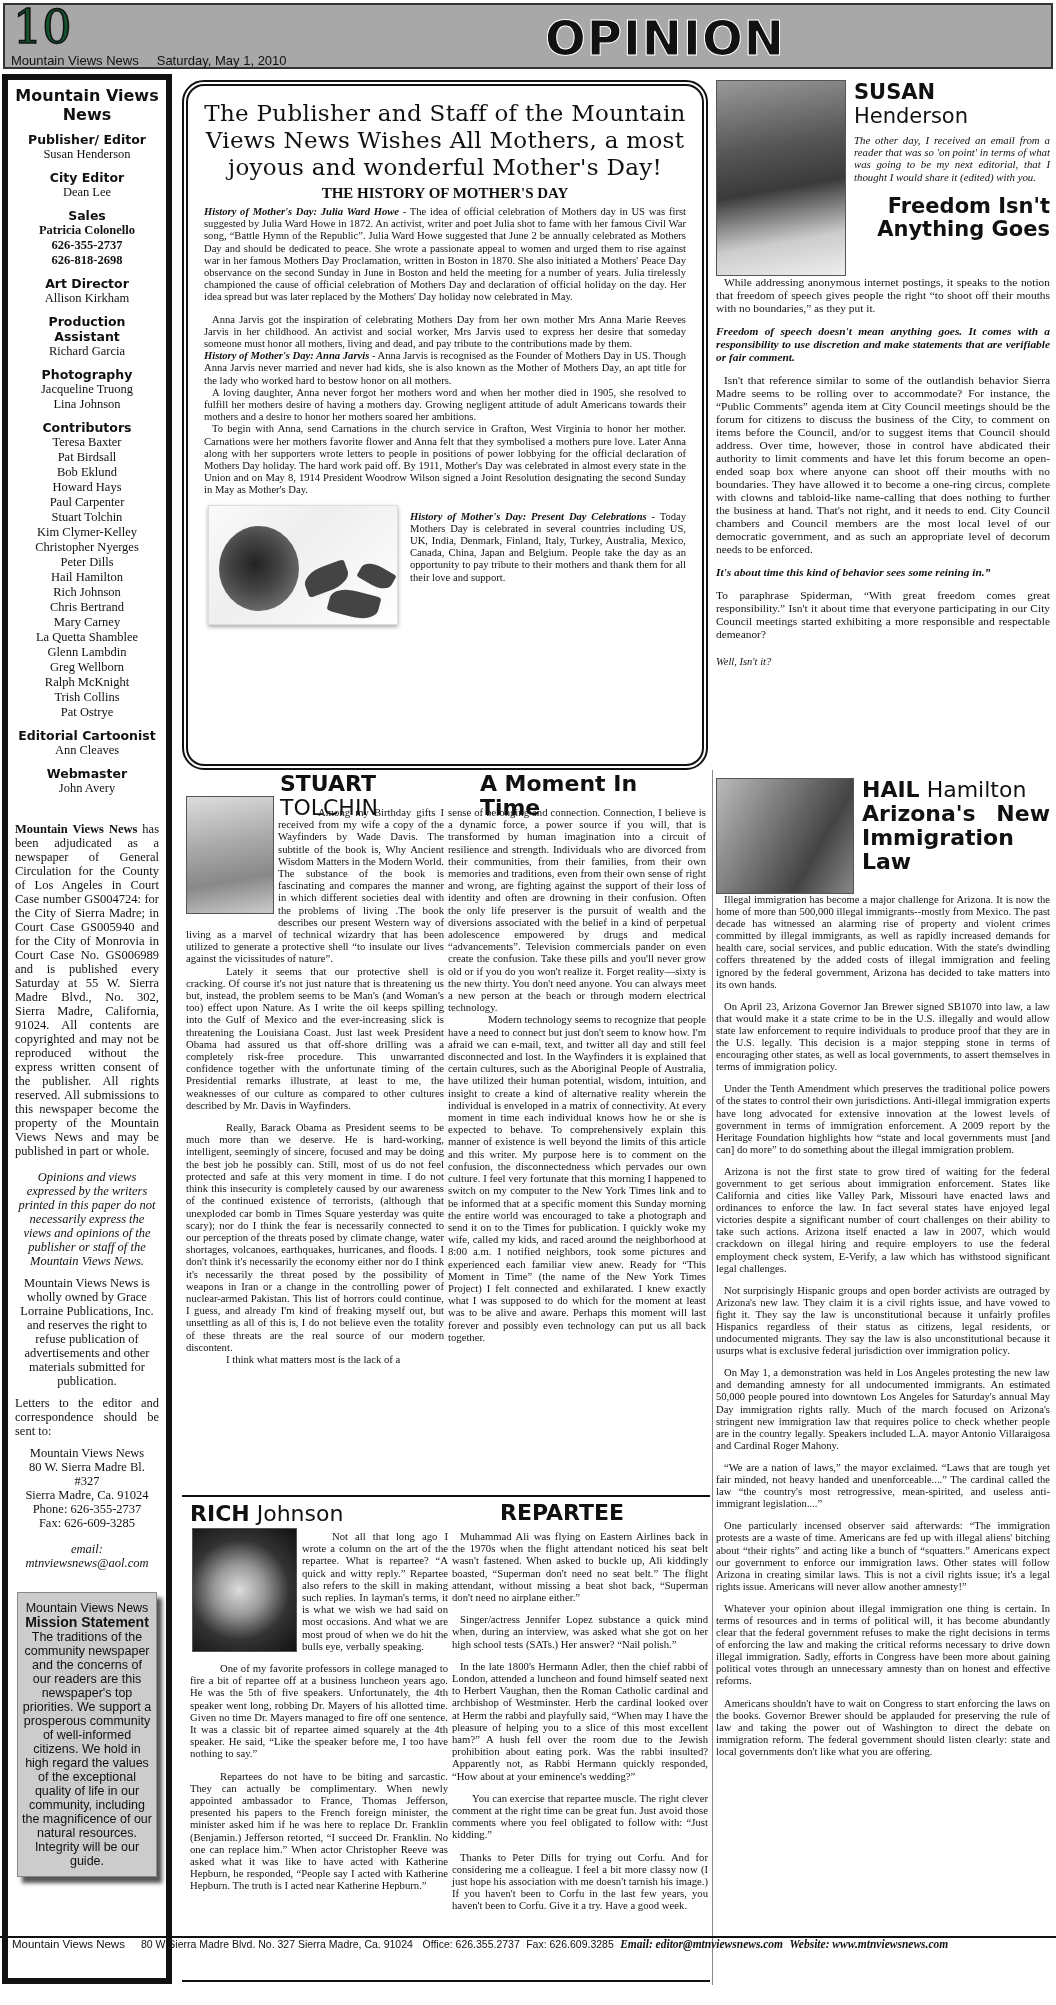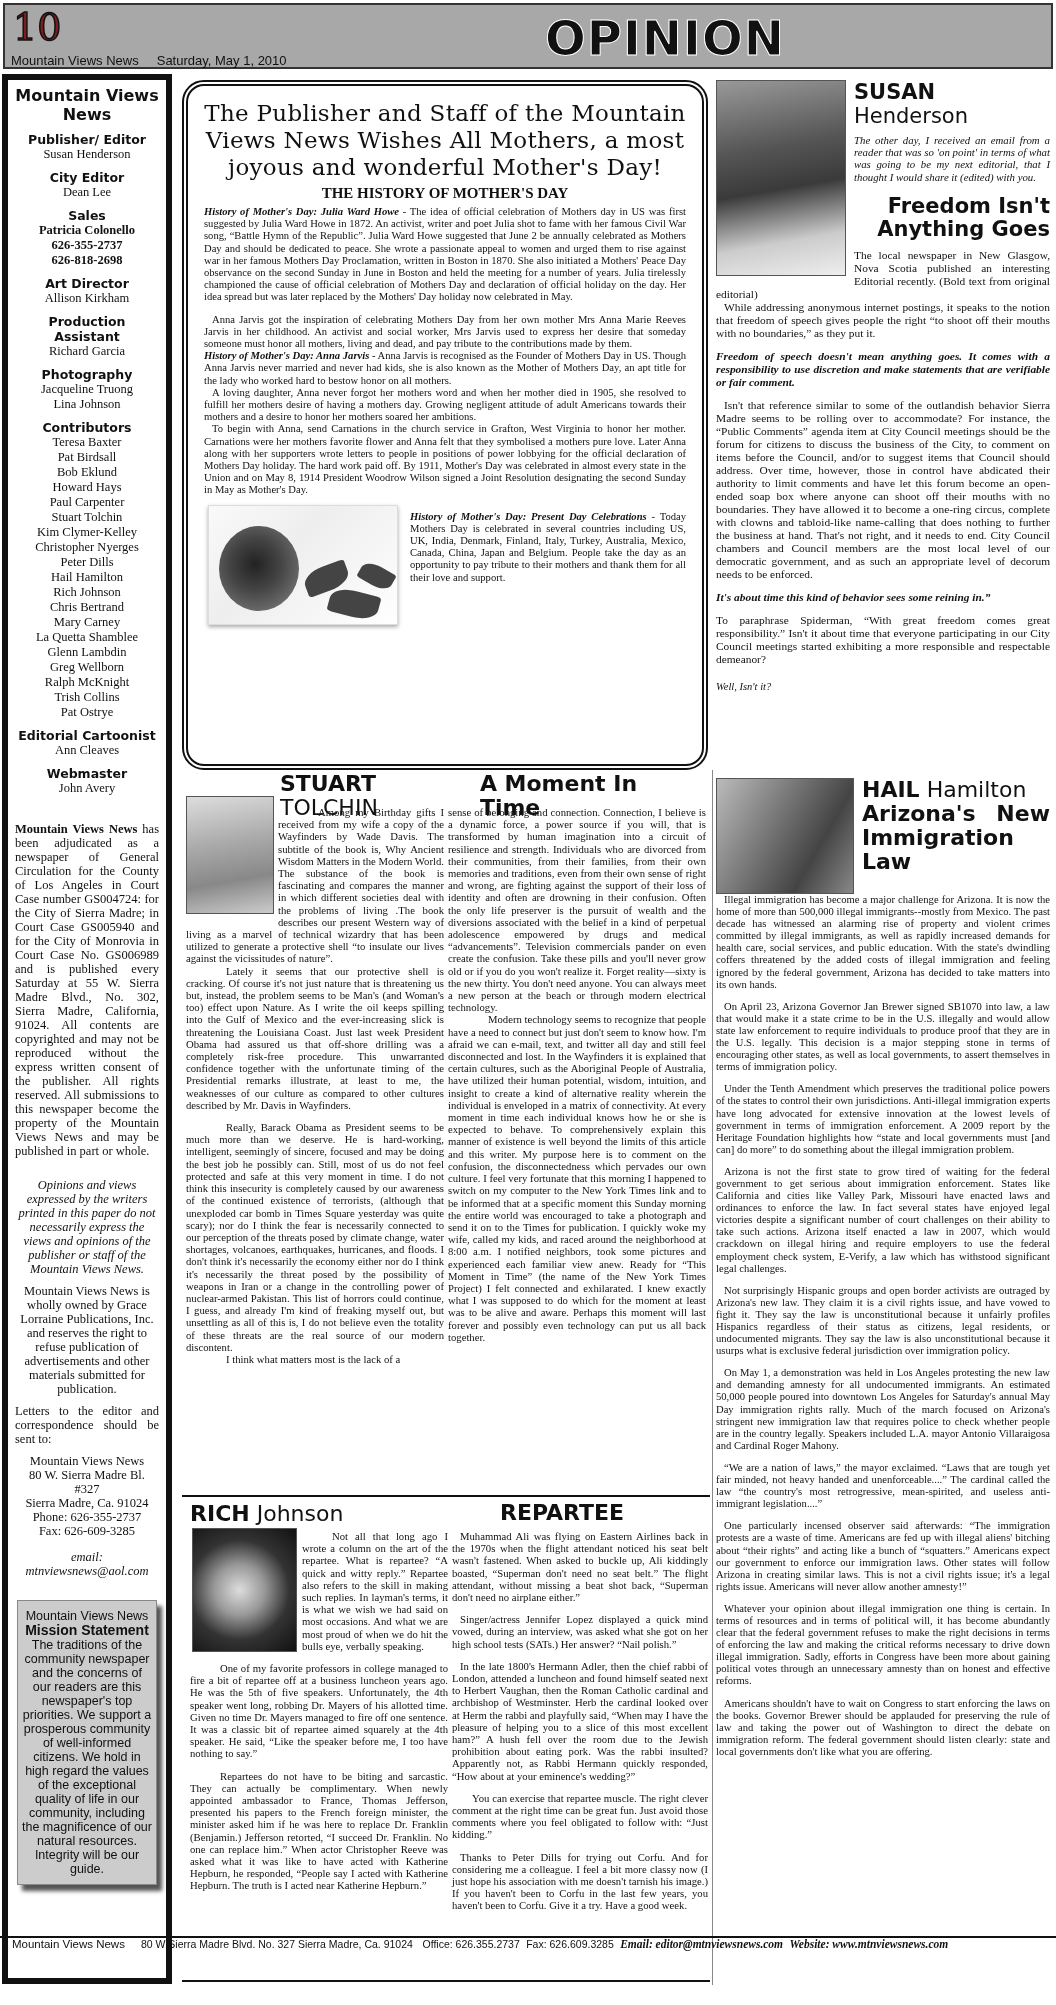--- a/index.html
+++ b/index.html
@@ -1,28 +1,28 @@
 <!DOCTYPE html>
 <html><head>
 <meta charset="utf-8">
 <style>
 *{box-sizing:border-box;margin:0;padding:0}
 body{width:1056px;height:2005px;background:#fff;font-family:"Liberation Serif",serif;color:#111;position:relative;overflow:hidden}
 .masthead{position:absolute;left:3px;top:3px;width:1050px;height:66px;background:#a8a8a8;border:2px solid #333}
-.pagenum{position:absolute;left:8px;top:2px;font-family:"DejaVu Serif",serif;font-size:38px;color:#7f1d1d;-webkit-text-stroke:1.5px #111;line-height:40px}
+.pagenum{position:absolute;left:8px;top:2px;font-family:"DejaVu Serif",serif;font-size:46px;color:#14532d;-webkit-text-stroke:1.5px #111;line-height:40px}
 .pubdate{position:absolute;left:6px;top:48px;font-family:"Liberation Sans",sans-serif;font-size:13px;color:#111}
 .section-title{position:absolute;left:540px;top:6px;font-family:"DejaVu Sans",sans-serif;font-weight:bold;font-size:48px;color:#111;-webkit-text-stroke:1px #fff;letter-spacing:1px;line-height:54px}
 .sidebar{position:absolute;left:2px;top:74px;width:170px;height:1910px;background:#111;padding:6px}
 .sidebar-inner{background:#fff;width:100%;height:100%;padding:6px 7px;text-align:center}
 .sb-title{font-family:"DejaVu Sans",sans-serif;font-weight:bold;font-size:16px;line-height:19px;margin-bottom:6px}
 .sb-role{font-family:"DejaVu Sans",sans-serif;font-weight:bold;font-size:12.5px;margin-top:8px;line-height:15px}
 .sb-name{font-size:12.5px;line-height:15px}
 .sb-bold{font-weight:bold}
 .sb-legal{text-align:justify;font-size:12.5px;line-height:14px;margin-top:26px}
-.sb-italic{font-style:italic;font-size:12.5px;line-height:14px;margin-top:20px}
+.sb-italic{font-style:italic;font-size:12.5px;line-height:14px;margin-top:12px}
 .sb-para{font-size:12.5px;line-height:14px;margin-top:8px}
 .mission{margin:22px 2px 0 2px;background:#ccc;border:1px solid #888;box-shadow:5px 6px 4px #555;padding:8px 4px;font-family:"Liberation Sans",sans-serif;font-size:12.5px;line-height:14px}
 .mission b{font-size:14px}
 .wavy{position:absolute;left:182px;top:80px;width:526px;height:690px;border:6px solid #111;border-radius:22px;border-style:double;padding:14px 16px}
 .mday-head{font-family:"DejaVu Serif",serif;font-size:23px;text-align:center;line-height:27px;letter-spacing:.3px}
 .mday-sub{font-weight:bold;font-size:15px;text-align:center;margin:4px 0 4px}
 .body-text{font-size:10.6px;line-height:12.2px;text-align:justify}
 .body-text p{margin-bottom:10px}
 .body-text p.tight{margin-bottom:0}
 .indent{text-indent:8px}
@@ -133,21 +133,20 @@
     <p style="margin-top:14px"><b><i>History of Mother's Day: Present Day Celebrations</i></b><span> - Today Mothers Day is celebrated in several countries including US, UK, India, Denmark, Finland, Italy, Turkey, Australia, Mexico, Canada, China, Japan and Belgium. People take the day as an opportunity to pay tribute to their mothers and thank them for all their love and support.</span></p>
   </div>
 </div>
 
 <div class="col" style="left:716px;top:80px;width:334px">
   <div class="photo" style="float:left;width:130px;height:196px;margin-right:8px;background:linear-gradient(170deg,#999 0%,#555 35%,#3a3a3a 55%,#ccc 80%,#eee 100%)"></div>
   <div class="author" style="font-size:21px"><b>SUSAN</b> <span>Henderson</span></div>
   <div class="body-text" style="font-style:italic;margin-top:6px;font-size:10.8px">The other day, I received an email from a reader that  was so 'on point' in terms of what was going to be my next editorial, that I thought I would share it (edited) with you.</div>
   <div class="headline" style="text-align:right;font-size:21px;line-height:23px;margin:12px 0 8px">Freedom Isn't Anything Goes</div>
   <div class="body-text" style="font-size:11.4px;line-height:13px">
-    <p style="margin-bottom:0">The local newspaper in New Glasgow, Nova Scotia published an interesting Editorial recently. (Bold text from original editorial)</p>
     <p class="indent" style="clear:both">While addressing anonymous internet postings, it speaks to the notion that freedom of speech gives people the right “to shoot off their mouths with no boundaries,” as they put it.</p>
     <p style="font-weight:bold;font-style:italic">Freedom of speech doesn't mean anything goes. It comes with a responsibility to use discretion and make statements that are verifiable or fair comment.</p>
     <p class="indent">Isn't that reference similar to some of the outlandish behavior Sierra Madre seems to be rolling over to accommodate?  For instance, the “Public Comments” agenda item at City Council meetings should be the forum for citizens to discuss the business of the City, to comment on items before the Council, and/or to suggest items that Council should address.  Over time, however, those in control have abdicated their authority to limit comments and have let this forum become an open-ended soap box where anyone can shoot off their mouths with no boundaries.  They have allowed it to become a one-ring circus, complete with clowns and tabloid-like name-calling that does nothing to further the business at hand.  That's not right, and it needs to end.  City Council chambers and Council members are the most local level of our democratic government, and as such an appropriate level of decorum needs to be enforced.</p>
     <p style="font-weight:bold;font-style:italic">It's about time this kind of behavior sees some reining in.”</p>
     <p>To paraphrase Spiderman, “With great freedom comes great responsibility.”  Isn't it about time that everyone participating in our City Council meetings started exhibiting a more responsible and respectable demeanor?</p>
     <p style="font-style:italic;font-size:10.5px;margin-top:14px">Well, Isn't it?</p>
   </div>
 </div>
 
 <div class="col" style="left:716px;top:778px;width:334px">
@@ -195,21 +194,21 @@
 </div>
 <div class="photo" style="position:absolute;left:192px;top:1528px;width:105px;height:124px;background:radial-gradient(circle at 45% 50%,#ddd 0%,#999 30%,#333 60%,#111 100%)"></div>
 <div class="col body-text" style="left:190px;top:1530px;width:258px;font-size:10.7px;line-height:12.2px">
   <div style="float:left;width:112px;height:126px"></div>
   <p style="text-indent:30px">Not all that long ago I wrote a column on the art of the repartee. What is repartee? “A quick and witty reply.”  Repartee also refers to the skill in making such replies. In layman's terms, it is what we wish we had said on most occasions. And what we are most proud of when we do hit the bulls eye, verbally speaking.</p>
   <p style="text-indent:30px">One of my favorite professors in college managed to fire a bit of repartee off at a business luncheon years ago. He was the 5th of five speakers. Unfortunately, the 4th speaker went long, robbing Dr. Mayers of his allotted time. Given no time Dr. Mayers managed to fire off one sentence. It was a classic bit of repartee aimed squarely at the 4th speaker. He said, “Like the speaker before me, I too have nothing to say.”</p>
   <p style="text-indent:30px">Repartees do not have to be biting and sarcastic. They can actually be complimentary. When newly appointed ambassador to France, Thomas Jefferson, presented his papers to the French foreign minister, the minister asked him if he was here to replace Dr. Franklin (Benjamin.) Jefferson retorted, “I succeed Dr. Franklin. No one can replace him.” When actor Christopher Reeve was asked what it was like to have acted with Katherine Hepburn, he responded, “People say I acted with Katherine Hepburn. The truth is I acted near Katherine Hepburn.”</p>
 </div>
 <div class="col body-text" style="left:452px;top:1530px;width:256px;font-size:10.7px;line-height:12.2px">
   <p class="indent">Muhammad Ali was flying on Eastern Airlines back in the 1970s when the flight attendant noticed his seat belt wasn't fastened. When asked to buckle up, Ali kiddingly boasted, “Superman don't need no seat belt.” The flight attendant, without missing a beat shot back, “Superman don't need no airplane either.”</p>
-  <p class="indent">Singer/actress Jennifer Lopez displayed a quick mind vowed, during an interview, was asked what she got on her high school tests (SATs.) Her answer? “Nail polish.”</p>
+  <p class="indent">Singer/actress Jennifer Lopez substance a quick mind when, during an interview, was asked what she got on her high school tests (SATs.) Her answer? “Nail polish.”</p>
   <p class="indent">In the late 1800's Hermann Adler, then the chief rabbi of London, attended a luncheon and found himself seated next to Herbert Vaughan, then the Roman Catholic cardinal and archbishop of Westminster. Herb the cardinal looked over at Herm the rabbi and playfully said, “When may I have the pleasure of helping you to a slice of this most excellent ham?” A hush fell over the room due to the Jewish prohibition about eating pork. Was the rabbi insulted? Apparently not, as Rabbi Hermann quickly responded, “How about at your eminence's wedding?”</p>
   <p style="text-indent:20px">You can exercise that repartee muscle. The right clever comment at the right time can be great fun. Just avoid those comments where you feel obligated to follow with: “Just kidding.”</p>
   <p class="indent">Thanks to Peter Dills for trying out Corfu. And for considering me a colleague. I feel a bit more classy now (I just hope his association with me doesn't tarnish his image.) If you haven't been to Corfu in the last few years, you haven't been to Corfu. Give it a try.     Have a good week.</p>
 </div>
 
 <div class="rule" style="left:712px;top:770px;width:1px;height:1215px;background:#888"></div>
 <div class="rule" style="left:182px;top:1980px;width:528px;height:2px"></div>
 
 <div class="footer">
   <span>Mountain Views News</span>&nbsp;&nbsp;&nbsp;&nbsp;

